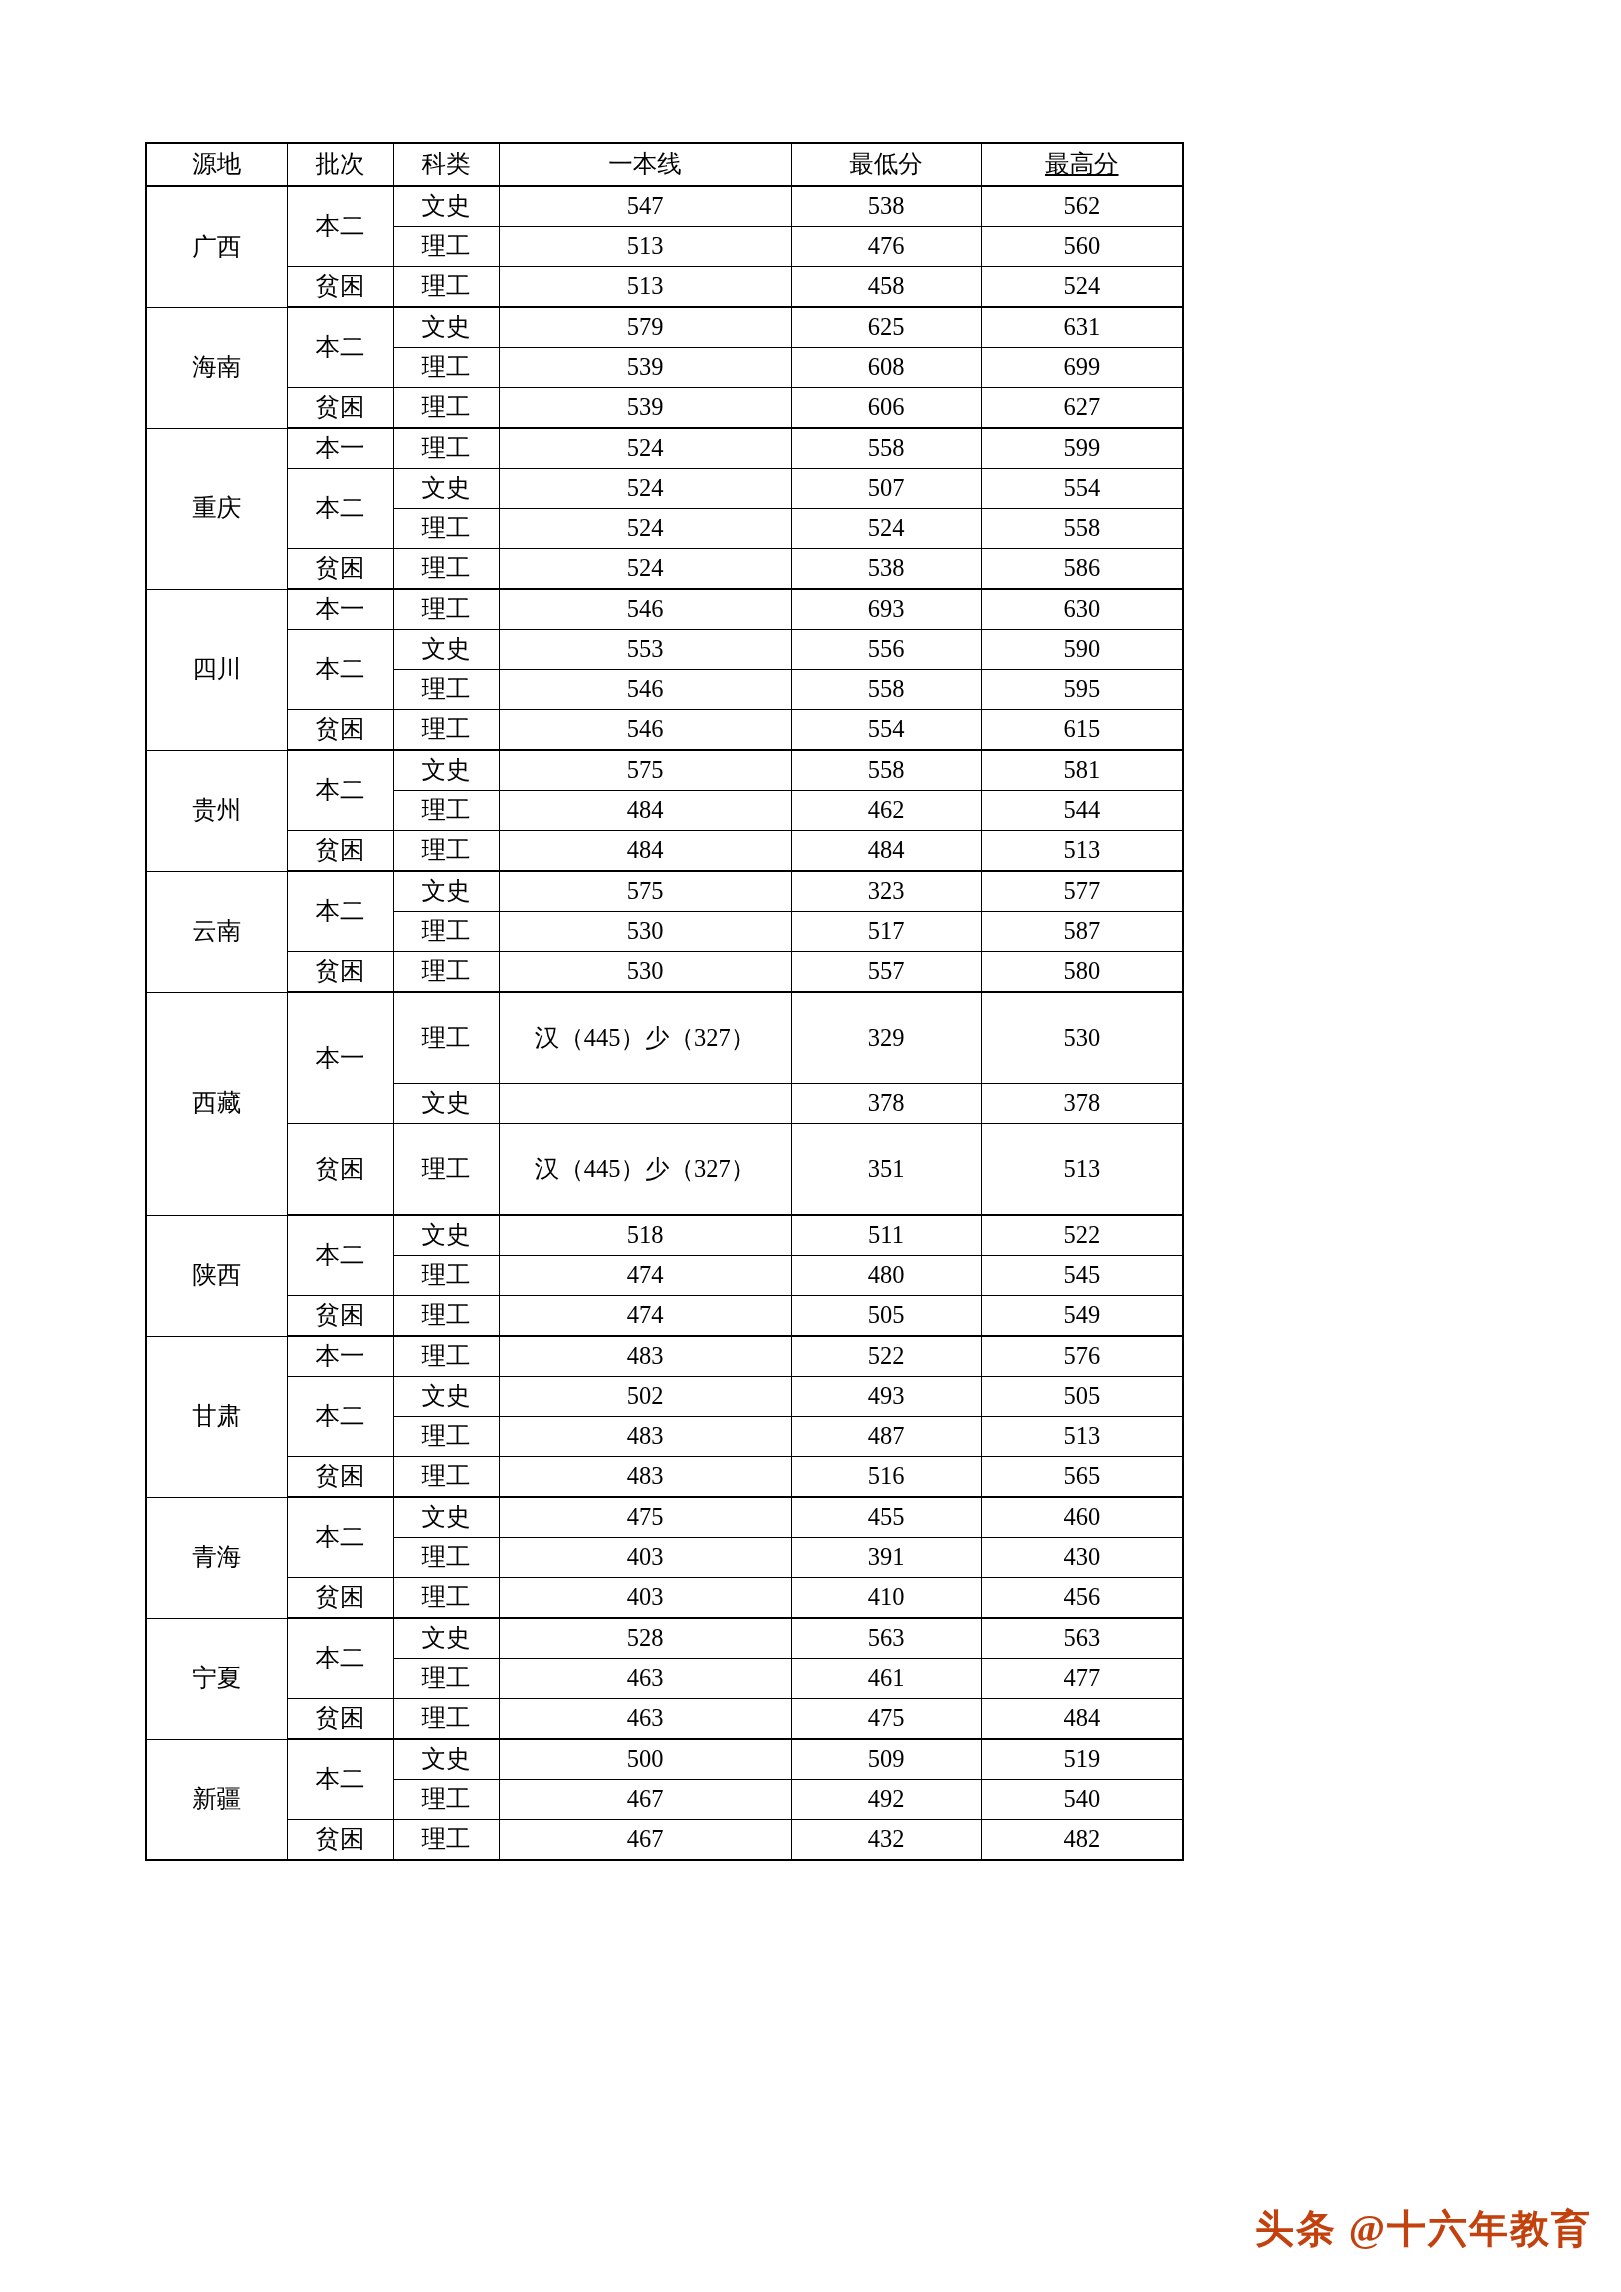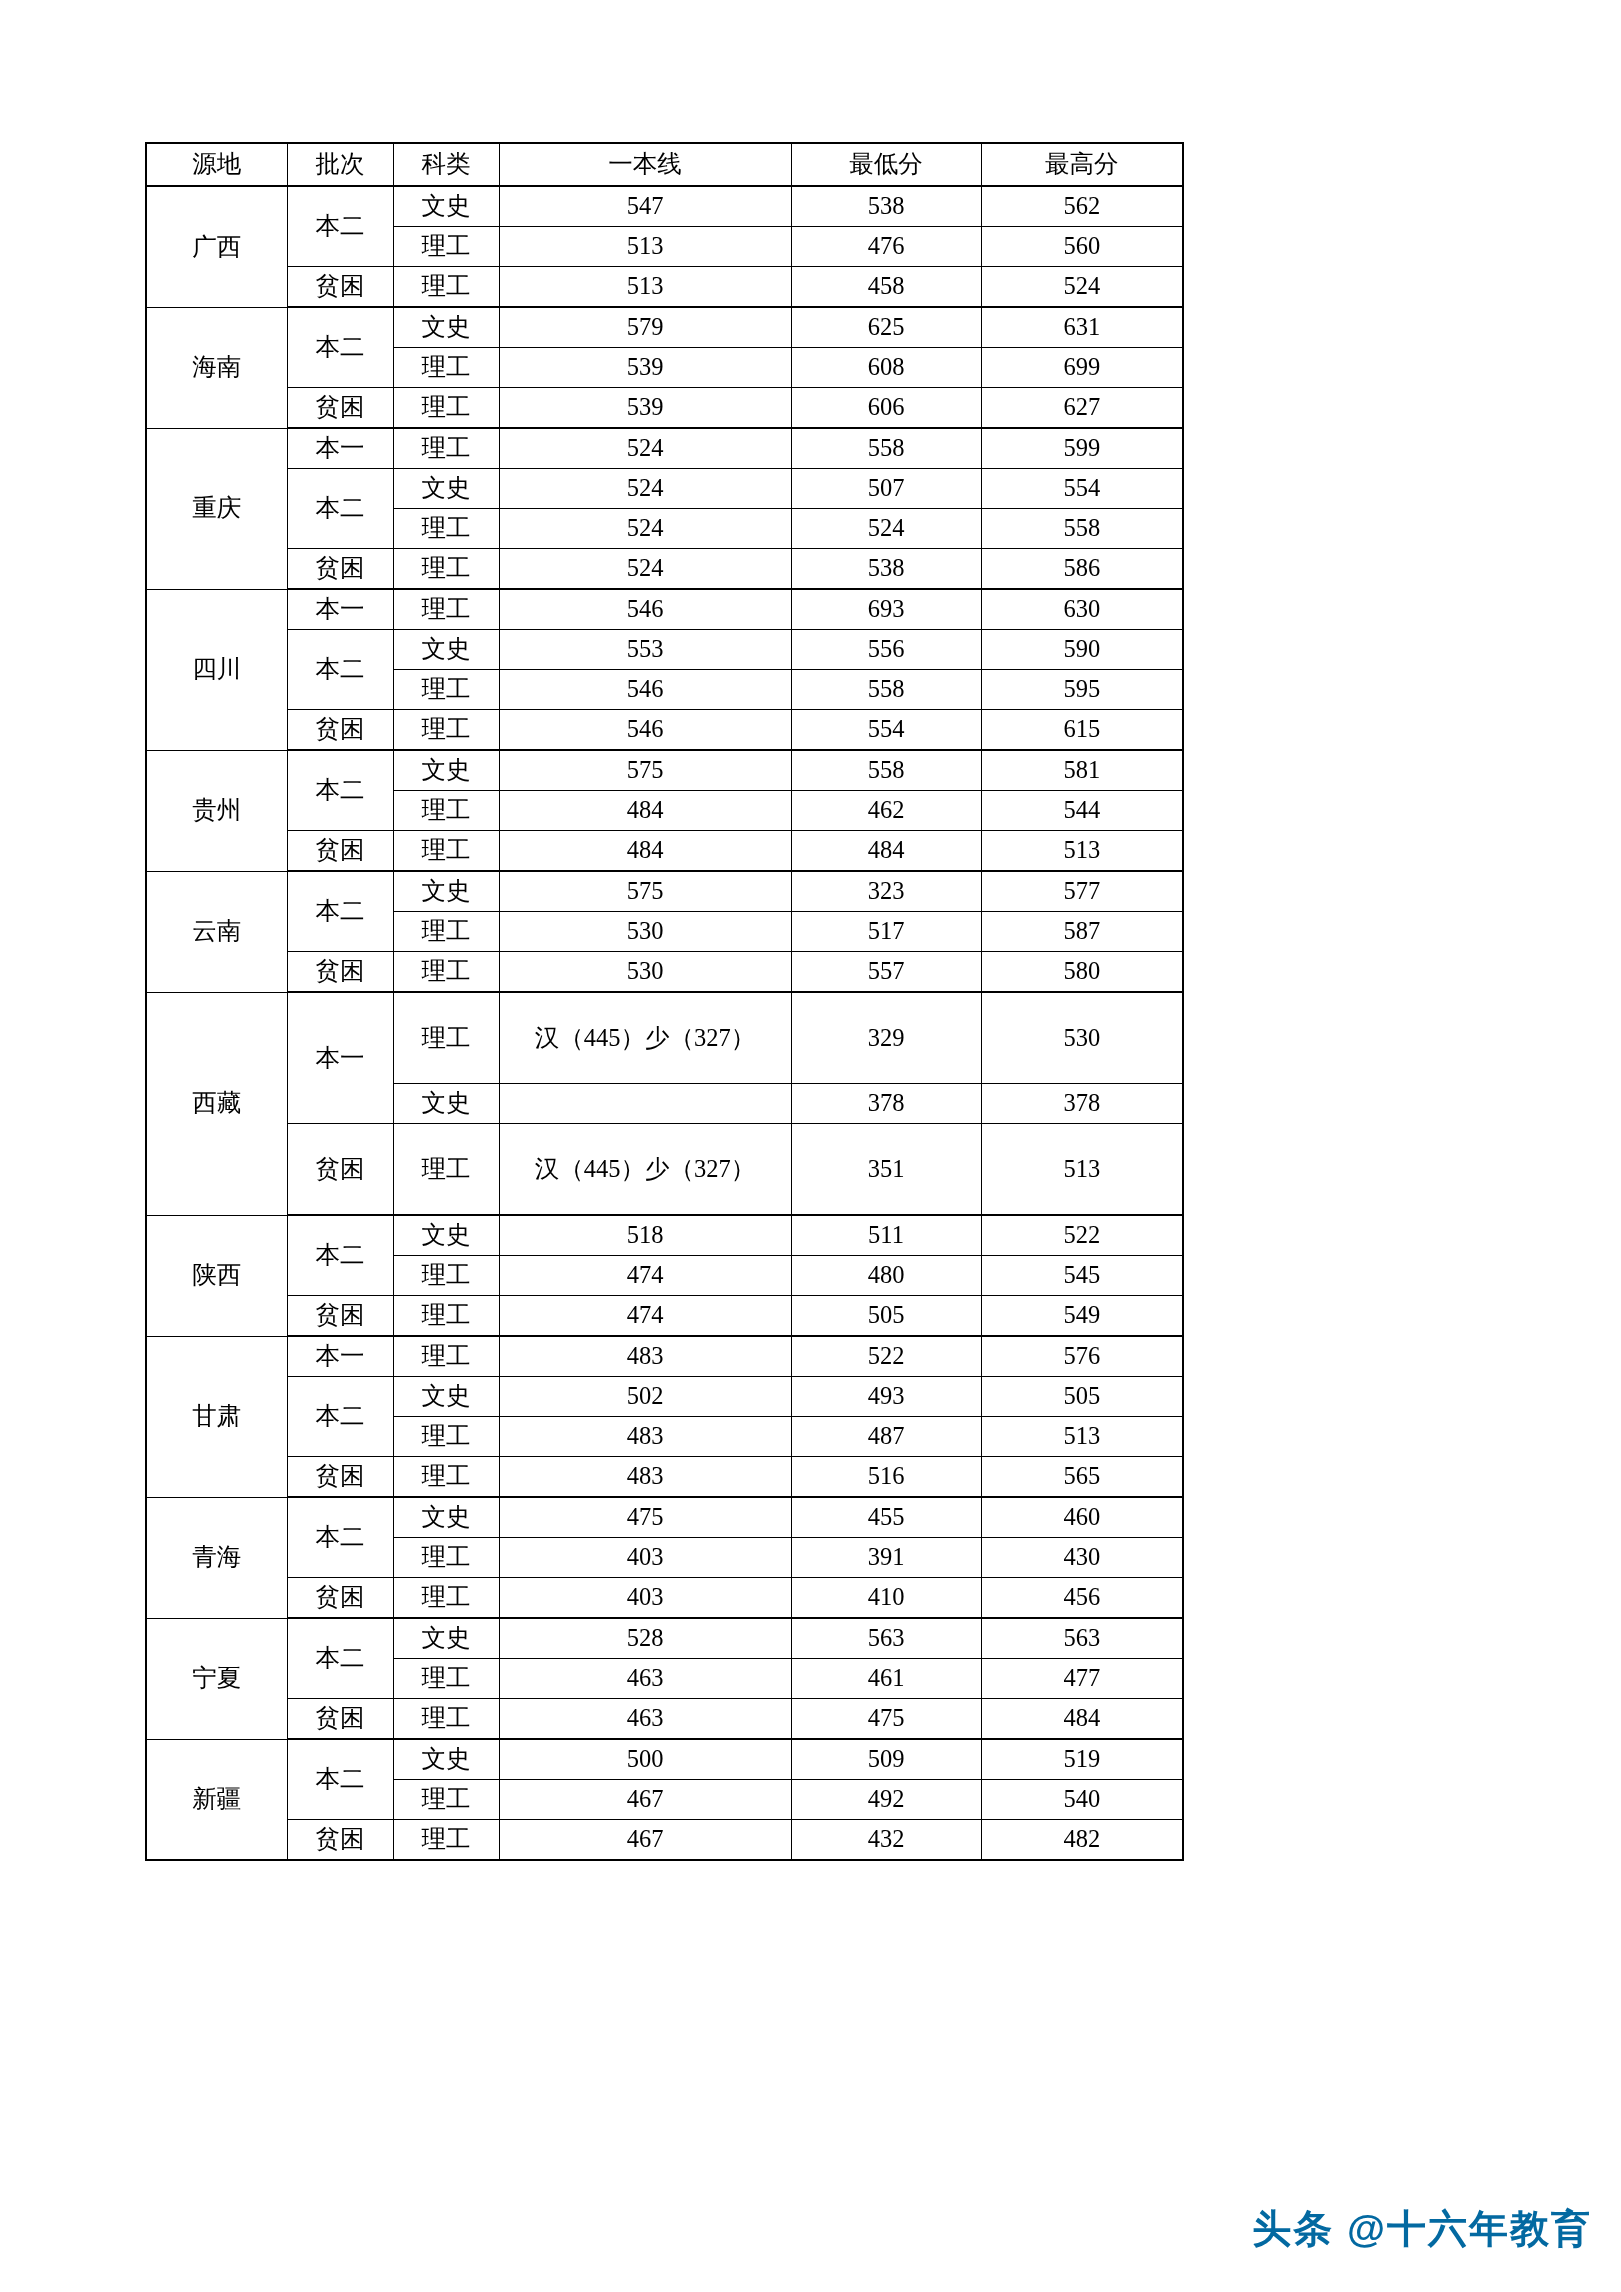--- a/index.html
+++ b/index.html
@@ -56,21 +56,21 @@
   
   thead th {
     font-weight: bold;
     height: 41px;
     font-size: 25.5px;
     border-bottom: 2.9px solid #000 !important;
     border-top: 2.9px solid #000 !important;
     margin-left: 13px;
   }
   thead th.c-src { border-left: 2.9px solid #000 !important; }
-  thead th.c-max { border-right: 2.9px solid #000 !important; }
+  thead th.c-max { border-right: 2.9px solid #000 !important; text-decoration: underline; }
 
   
   col.w-src  { width: 141px; }
   col.w-bat  { width: 106px; }
   col.w-cat  { width: 106px; }
   col.w-line { width: 292px; }
   col.w-min  { width: 190px; }
   col.w-max  { width: 202px; }
 
   tbody td { height: 39px; }
@@ -100,24 +100,24 @@
     font-size: 24.5px;
     line-height: 1.35;
     padding: 3.9px 5.9px;
   }
   td.tall { height: 90px; }
 
   .watermark {
     position: absolute;
     right: 29px;
     bottom: 37px;
-    font-family: Liberation Sans, sans-serif;
+    font-family: Liberation Serif, serif;
     font-size: 39px;
     font-weight: bold;
-    color: #0369a1;
+    color: #c2410c;
     letter-spacing: 2px;
     white-space: nowrap;
     text-shadow: 1px 1px 0 rgba(255,255,255,0.85);
   }
 </style>
 </head>
 <body>
 
 <div class="page">
 

